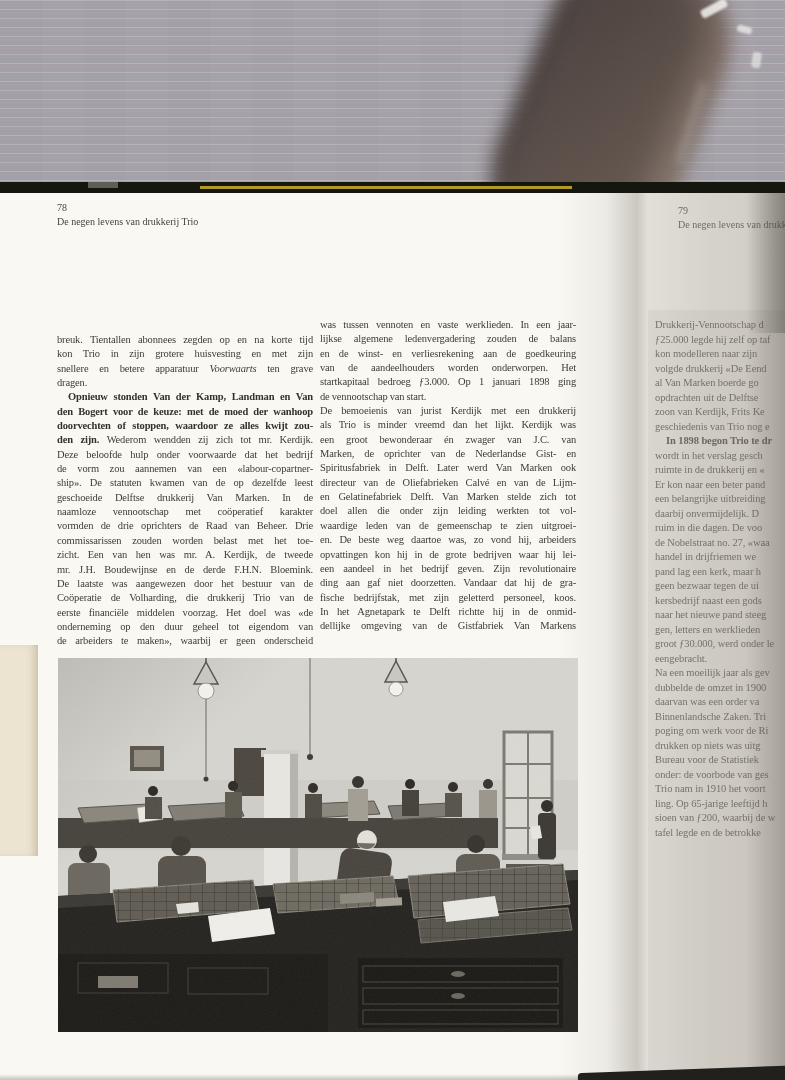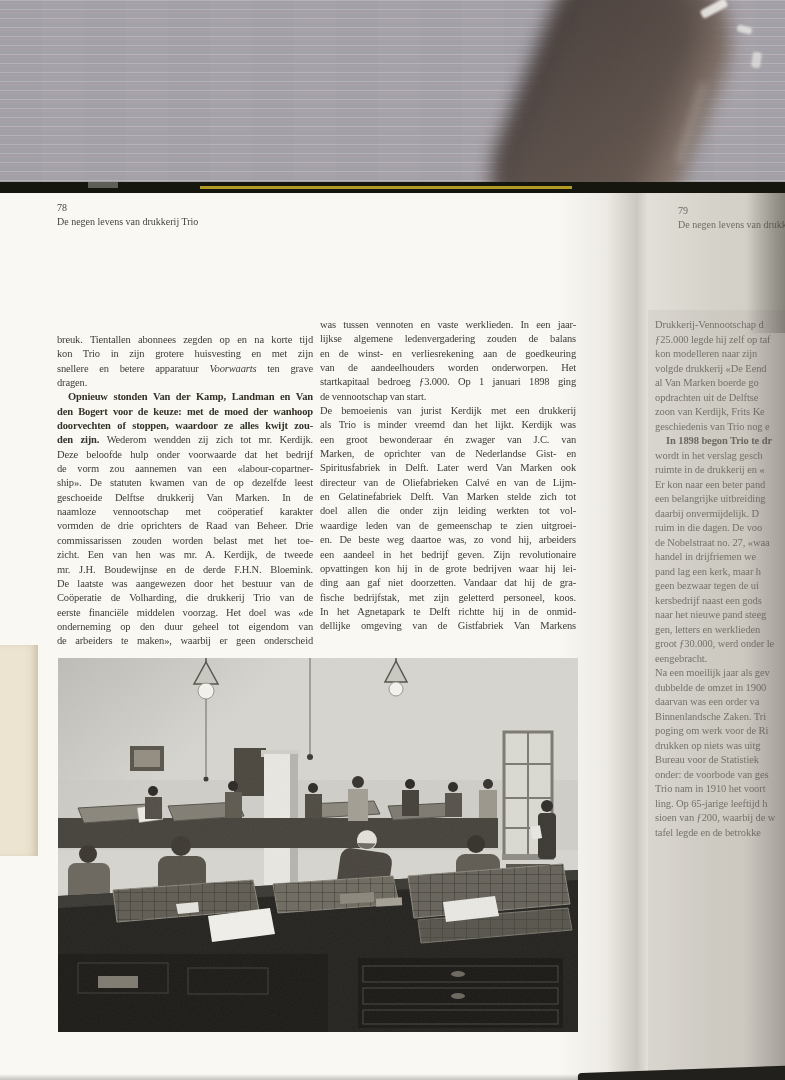--- a/index.html
+++ b/index.html
@@ -147,22 +147,22 @@
       <div class="tl"><span>De bemoeienis van jurist Kerdijk met een drukkerij</span></div>
       <div class="tl"><span>als Trio is minder vreemd dan het lijkt. Kerdijk was</span></div>
       <div class="tl"><span>een groot bewonderaar én zwager van J.C. van</span></div>
       <div class="tl"><span>Marken, de oprichter van de Nederlandse Gist- en</span></div>
       <div class="tl"><span>Spiritusfabriek in Delft. Later werd Van Marken ook</span></div>
       <div class="tl"><span>directeur van de Oliefabrieken Calvé en van de Lijm-</span></div>
       <div class="tl"><span>en Gelatinefabriek Delft. Van Marken stelde zich tot</span></div>
       <div class="tl"><span>doel allen die onder zijn leiding werkten tot vol-</span></div>
       <div class="tl"><span>waardige leden van de gemeenschap te zien uitgroei-</span></div>
       <div class="tl"><span>en. De beste weg daartoe was, zo vond hij, arbeiders</span></div>
+      <div class="tl"><span>opvattingen kon hij in de grote bedrijven waar hij lei-</span></div>
       <div class="tl"><span>een aandeel in het bedrijf geven. Zijn revolutionaire</span></div>
-      <div class="tl"><span>opvattingen kon hij in de grote bedrijven waar hij lei-</span></div>
       <div class="tl"><span>ding aan gaf niet doorzetten. Vandaar dat hij de gra-</span></div>
       <div class="tl"><span>fische bedrijfstak, met zijn geletterd personeel, koos.</span></div>
       <div class="tl"><span>In het Agnetapark te Delft richtte hij in de onmid-</span></div>
       <div class="tl"><span>dellijke omgeving van de Gistfabriek Van Markens</span></div>
     </div>
 
   <div class="pagenum rp-head" style="left:662px;top:12px;">79</div>
   <div class="runtitle rp-head" style="left:662px;top:26px;">De negen levens van drukkerij Trio</div>
   <div class="col-right" style="top:125px;">
       <div class="tl"><span>Drukkerij-Vennootschap d</span></div>

